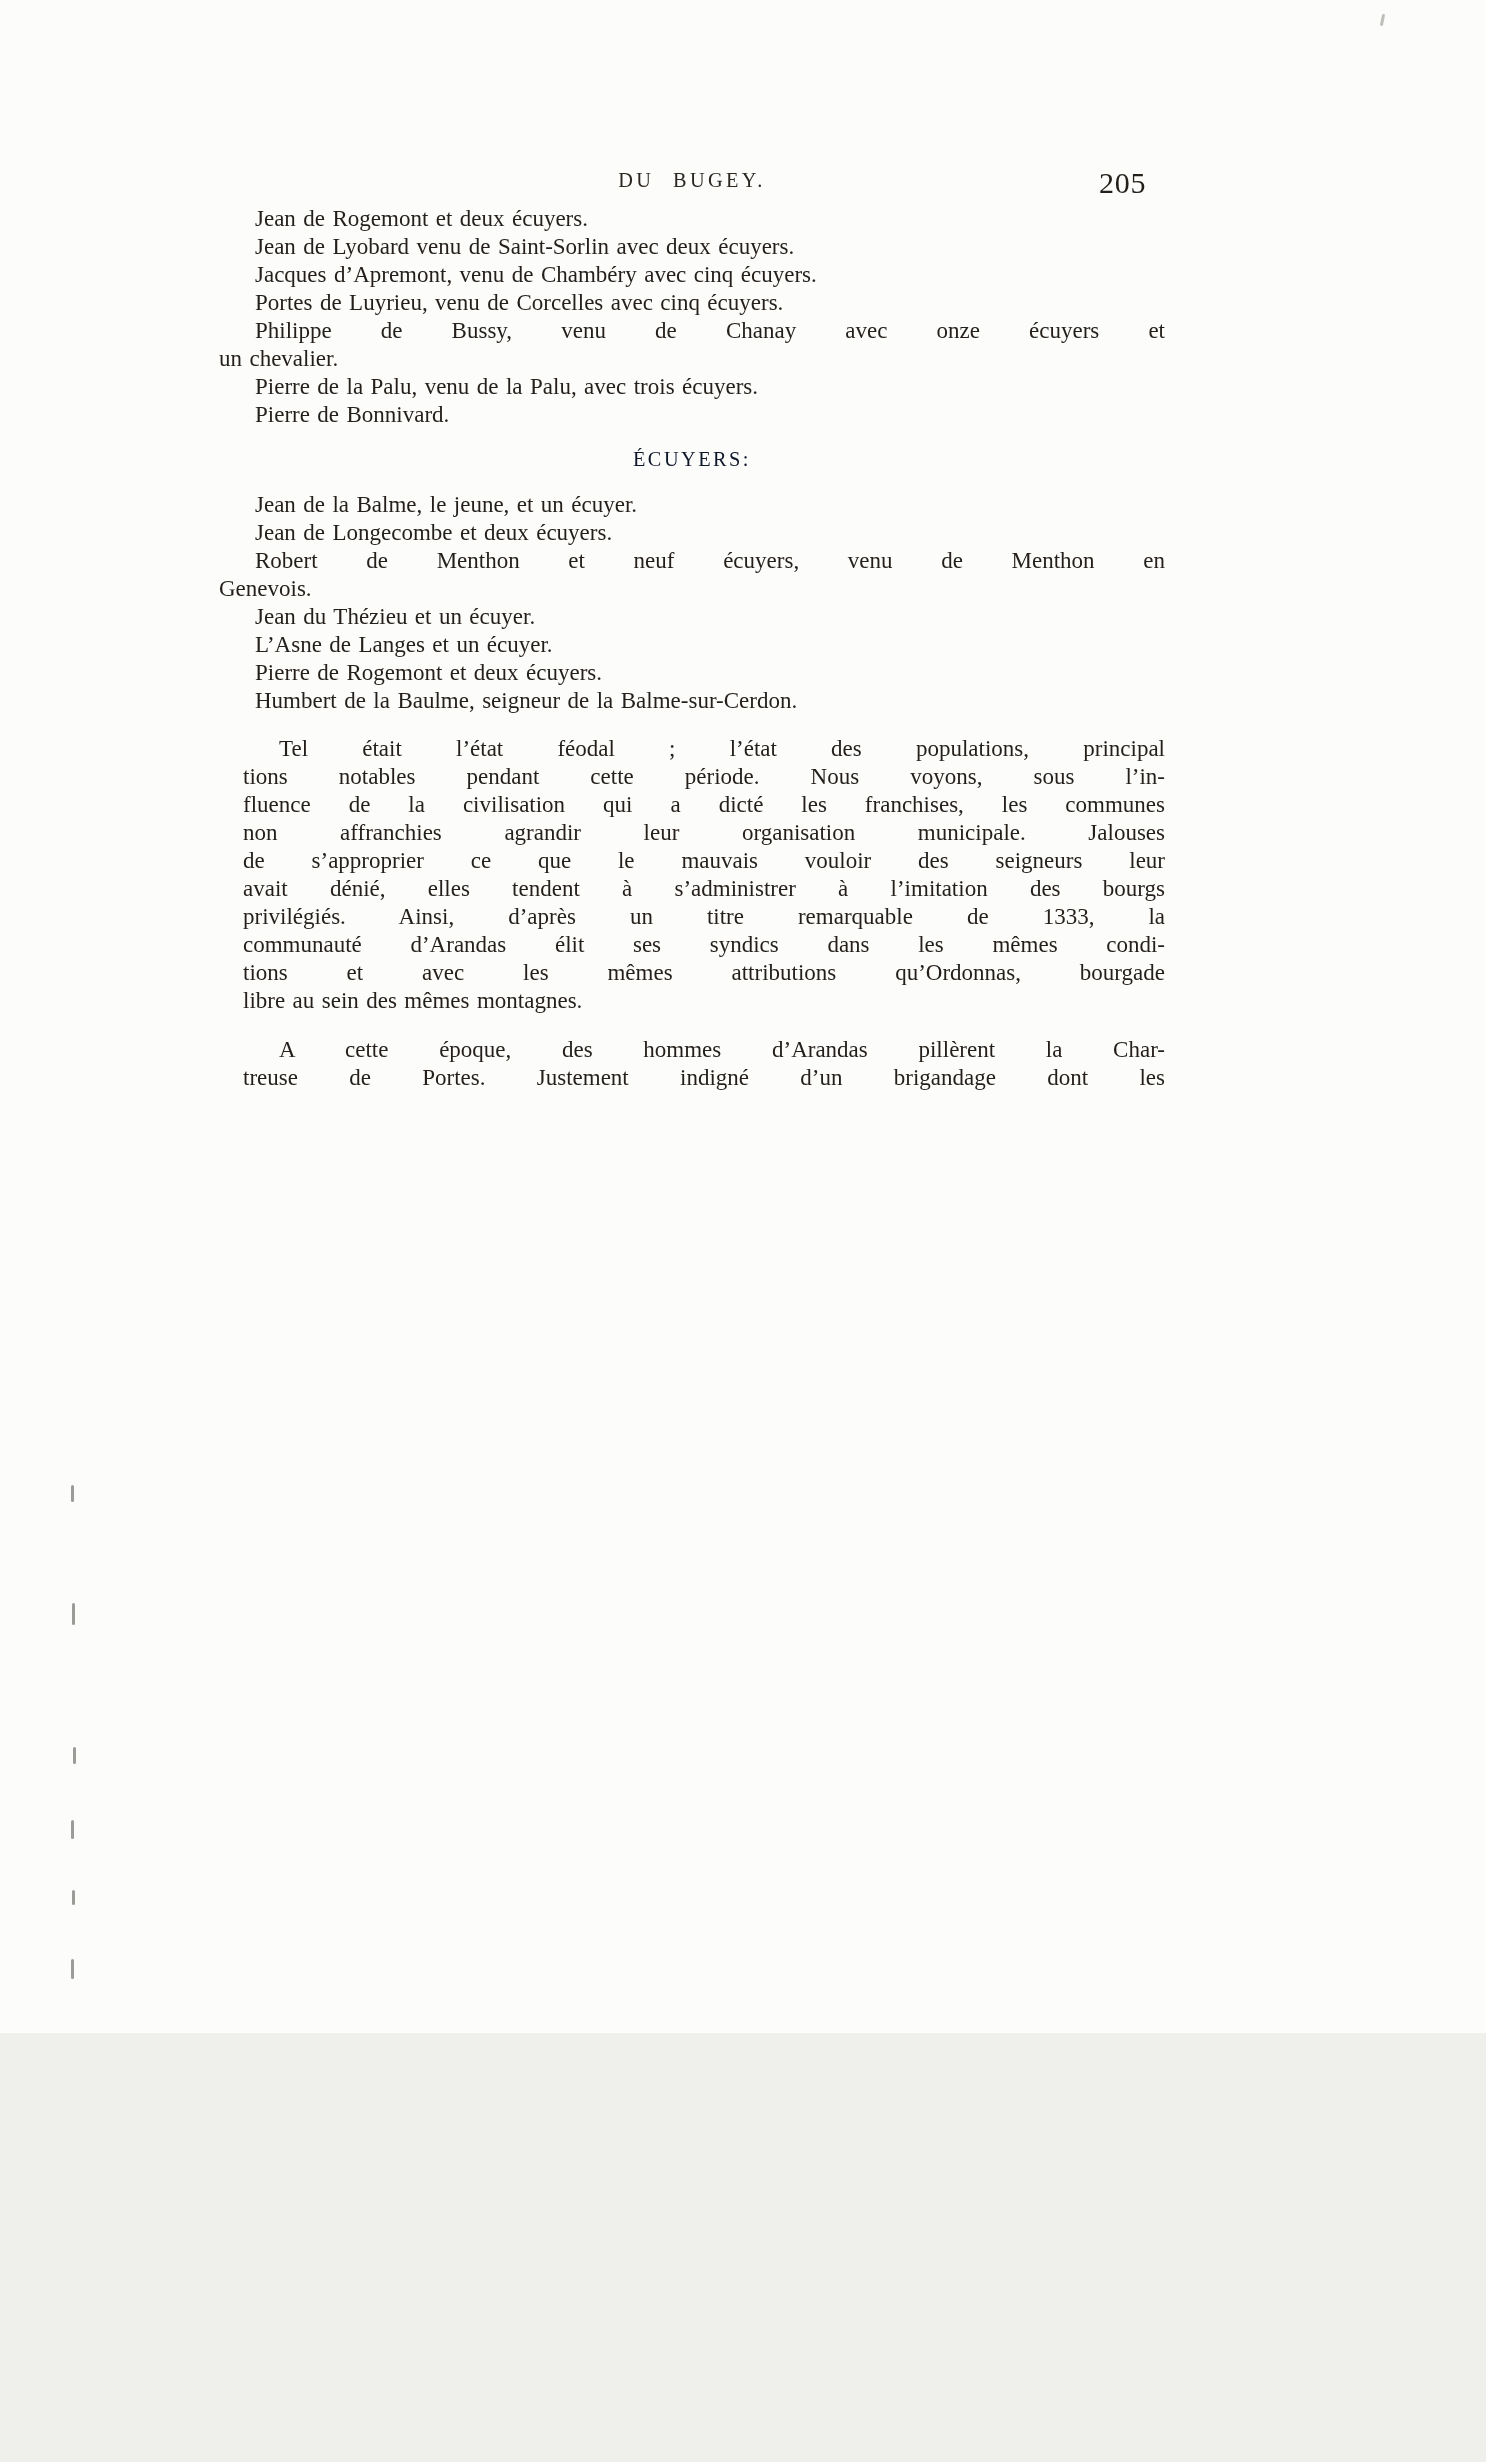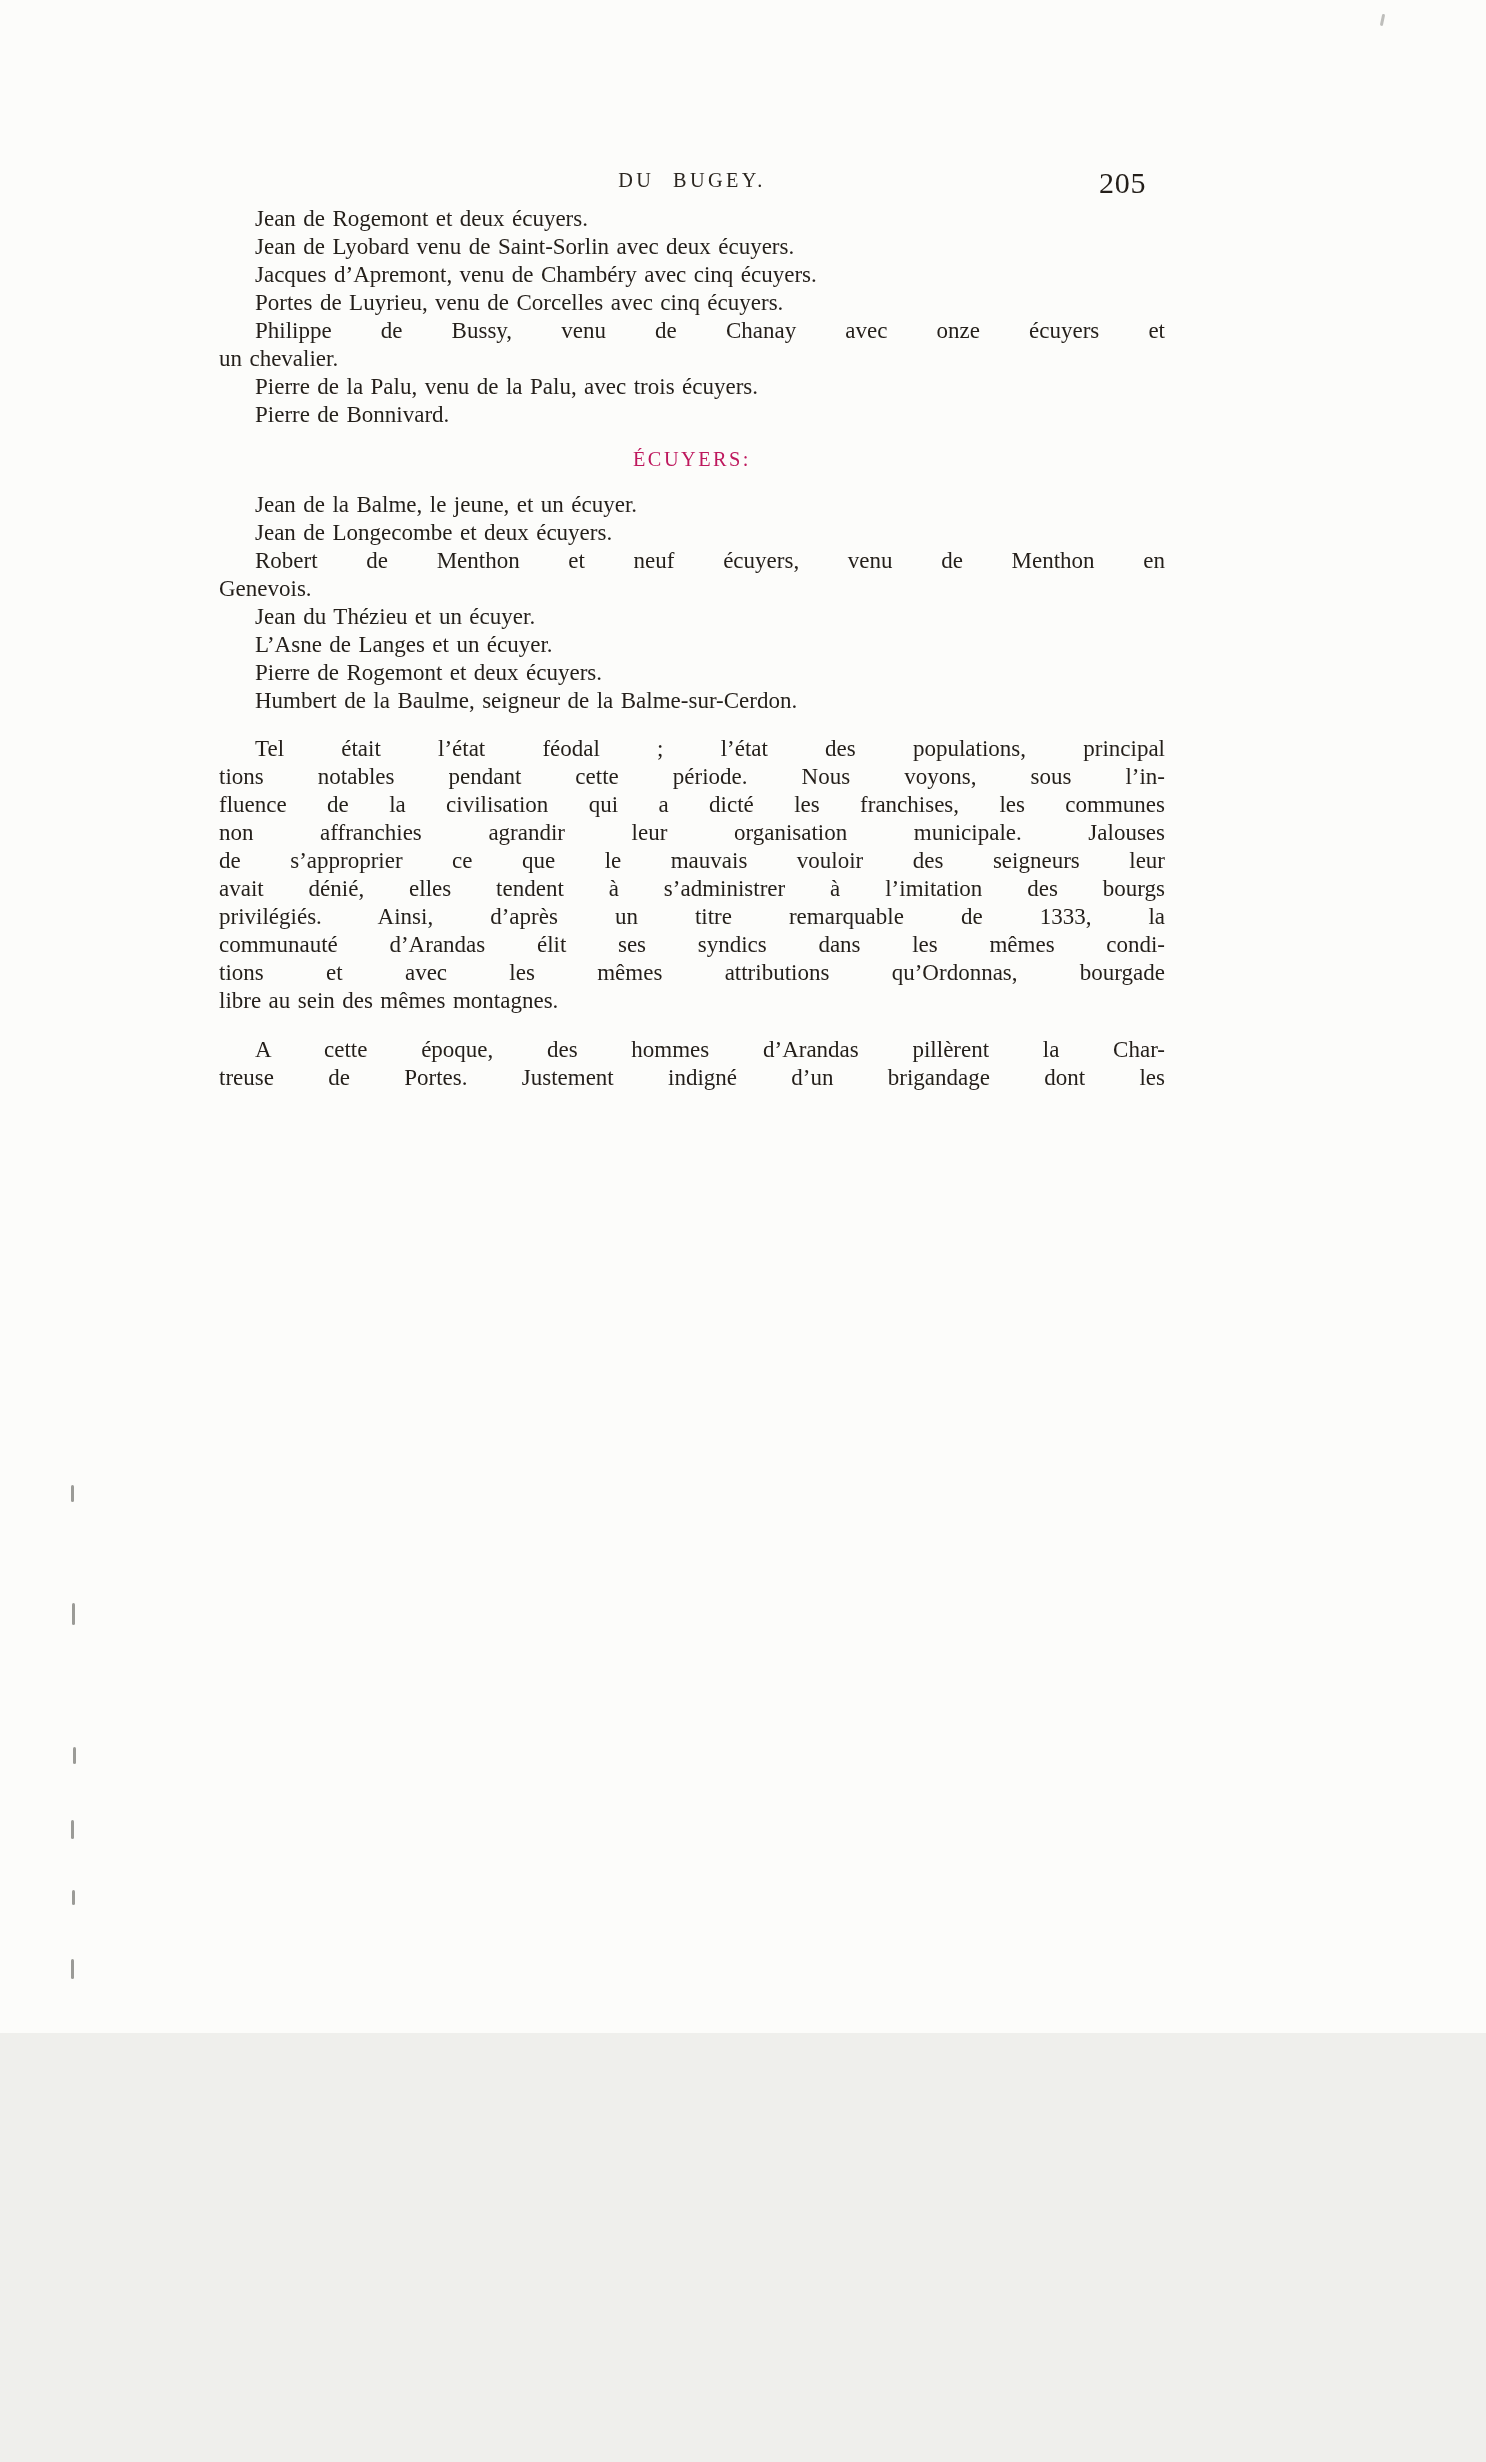--- a/index.html
+++ b/index.html
@@ -57,24 +57,25 @@
   }
   .just {
     text-align: justify;
     text-align-last: justify;
   }
   .section-heading {
     text-align: center;
     font-size: 20.3px;
     letter-spacing: 2.5px;
     margin: 18.6px 0 20.3px 0;
-    color: #be185d;
+    color: #0f172a;
   }
   .paragraph {
     margin-top: 20.3px;
+    margin-left: 24px;
   }
   .paragraph .line {
     line-height: 28px;
   }
   
   .tick {
     position: absolute;
     background: #4a4a46;
     opacity: 0.55;
     border-radius: 1.7px;

